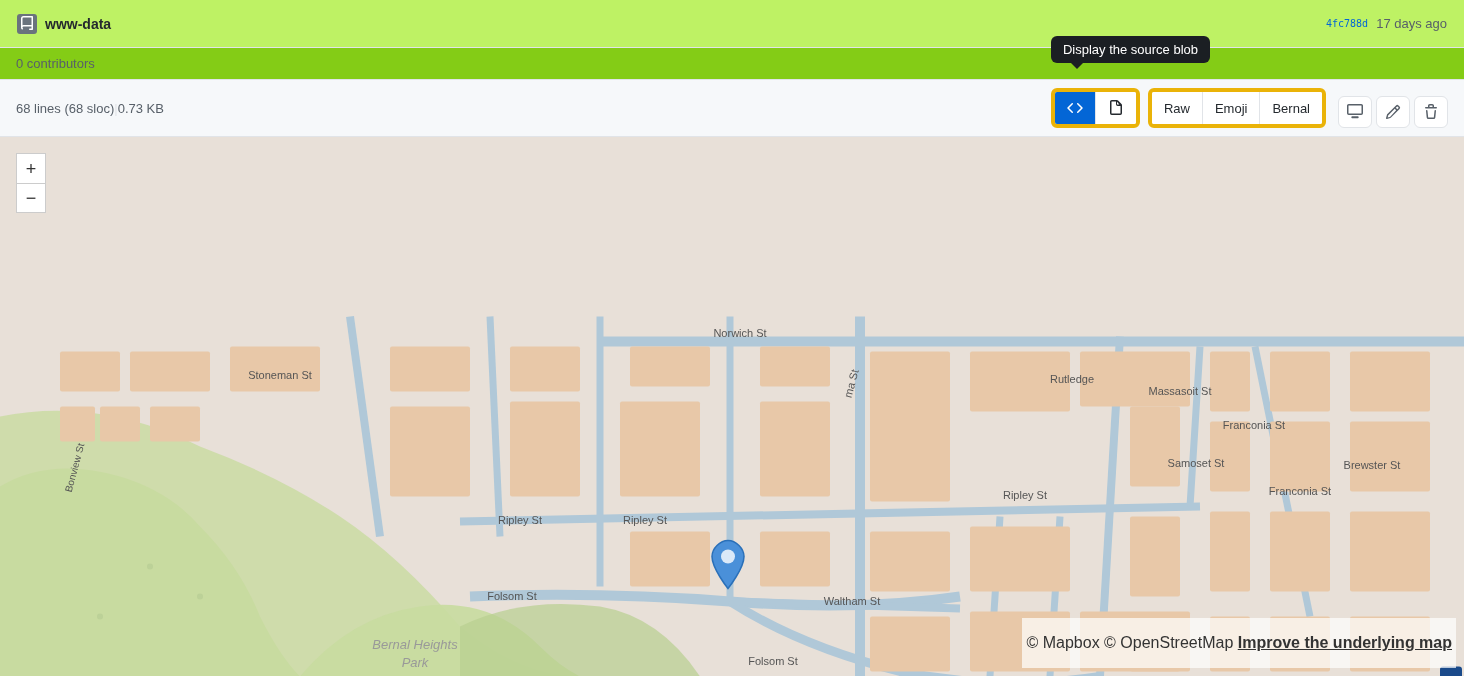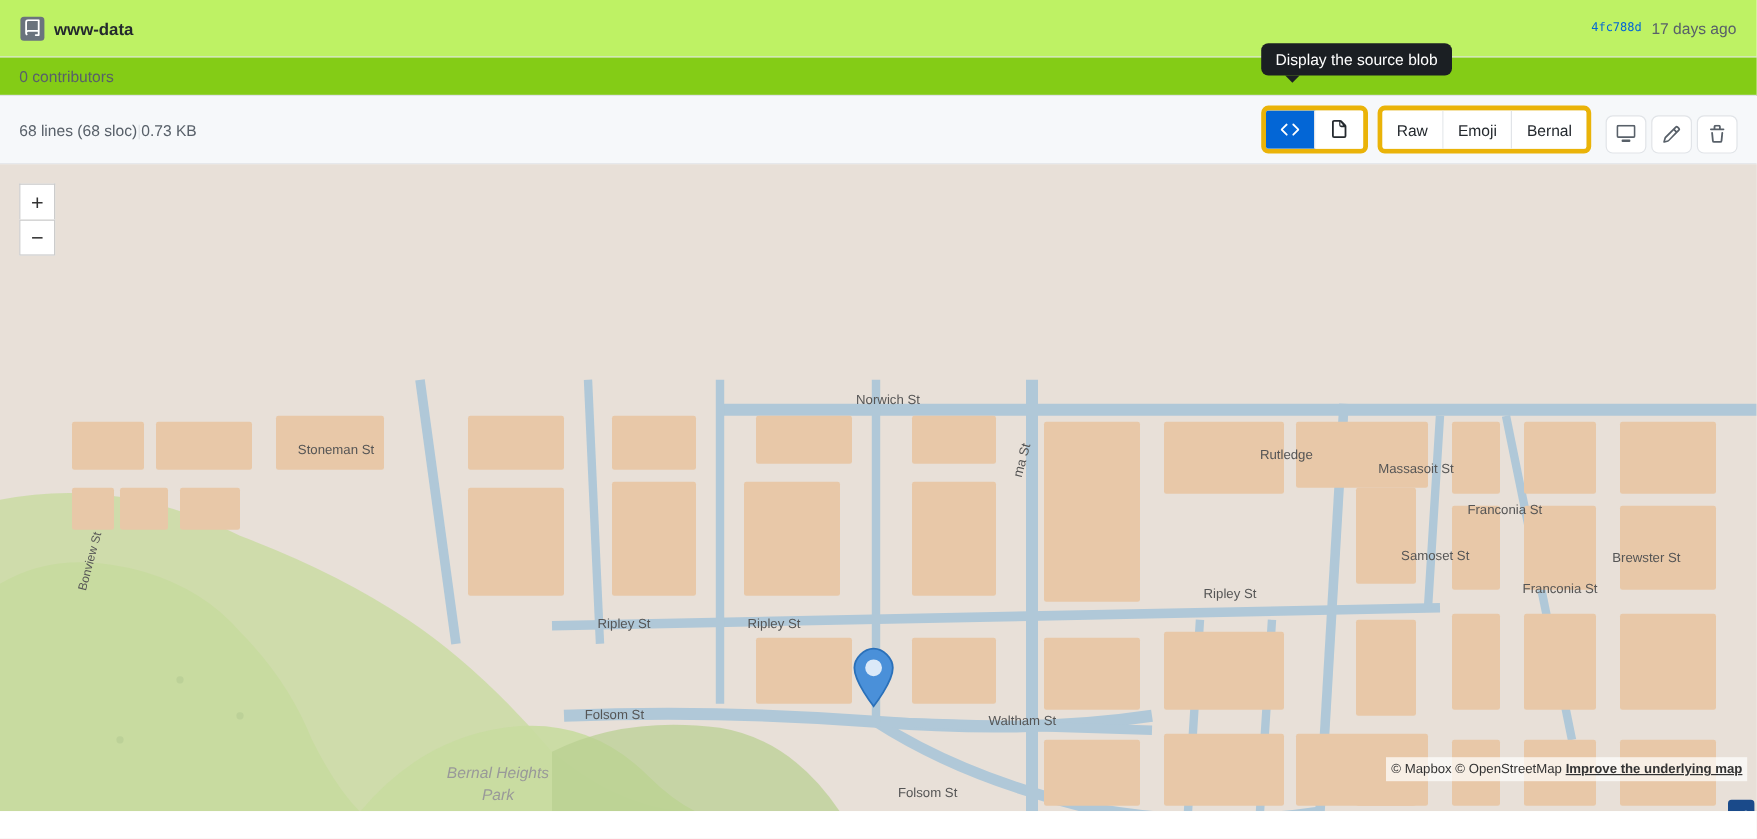--- a/index.html
+++ b/index.html
@@ -186,26 +186,26 @@
       color: #333;
       line-height: 1;
     }
     .map-btn:first-child {
       border-bottom: none;
     }
 
     
     .map-attribution {
       position: absolute;
-      bottom: 25px;
+      bottom: 8px;
       right: 8px;
-      font-size: 11px;
+      font-size: 16px;
       color: #333;
       background: rgba(255,255,255,0.7);
-      padding: 4px 4px;
+      padding: 16px 4px;
     }
     .map-attribution a, .map-attribution span {
       color: #333;
     }
     .map-attribution strong {
       font-weight: 600;
     }
   </style>
 </head>
 <body>

